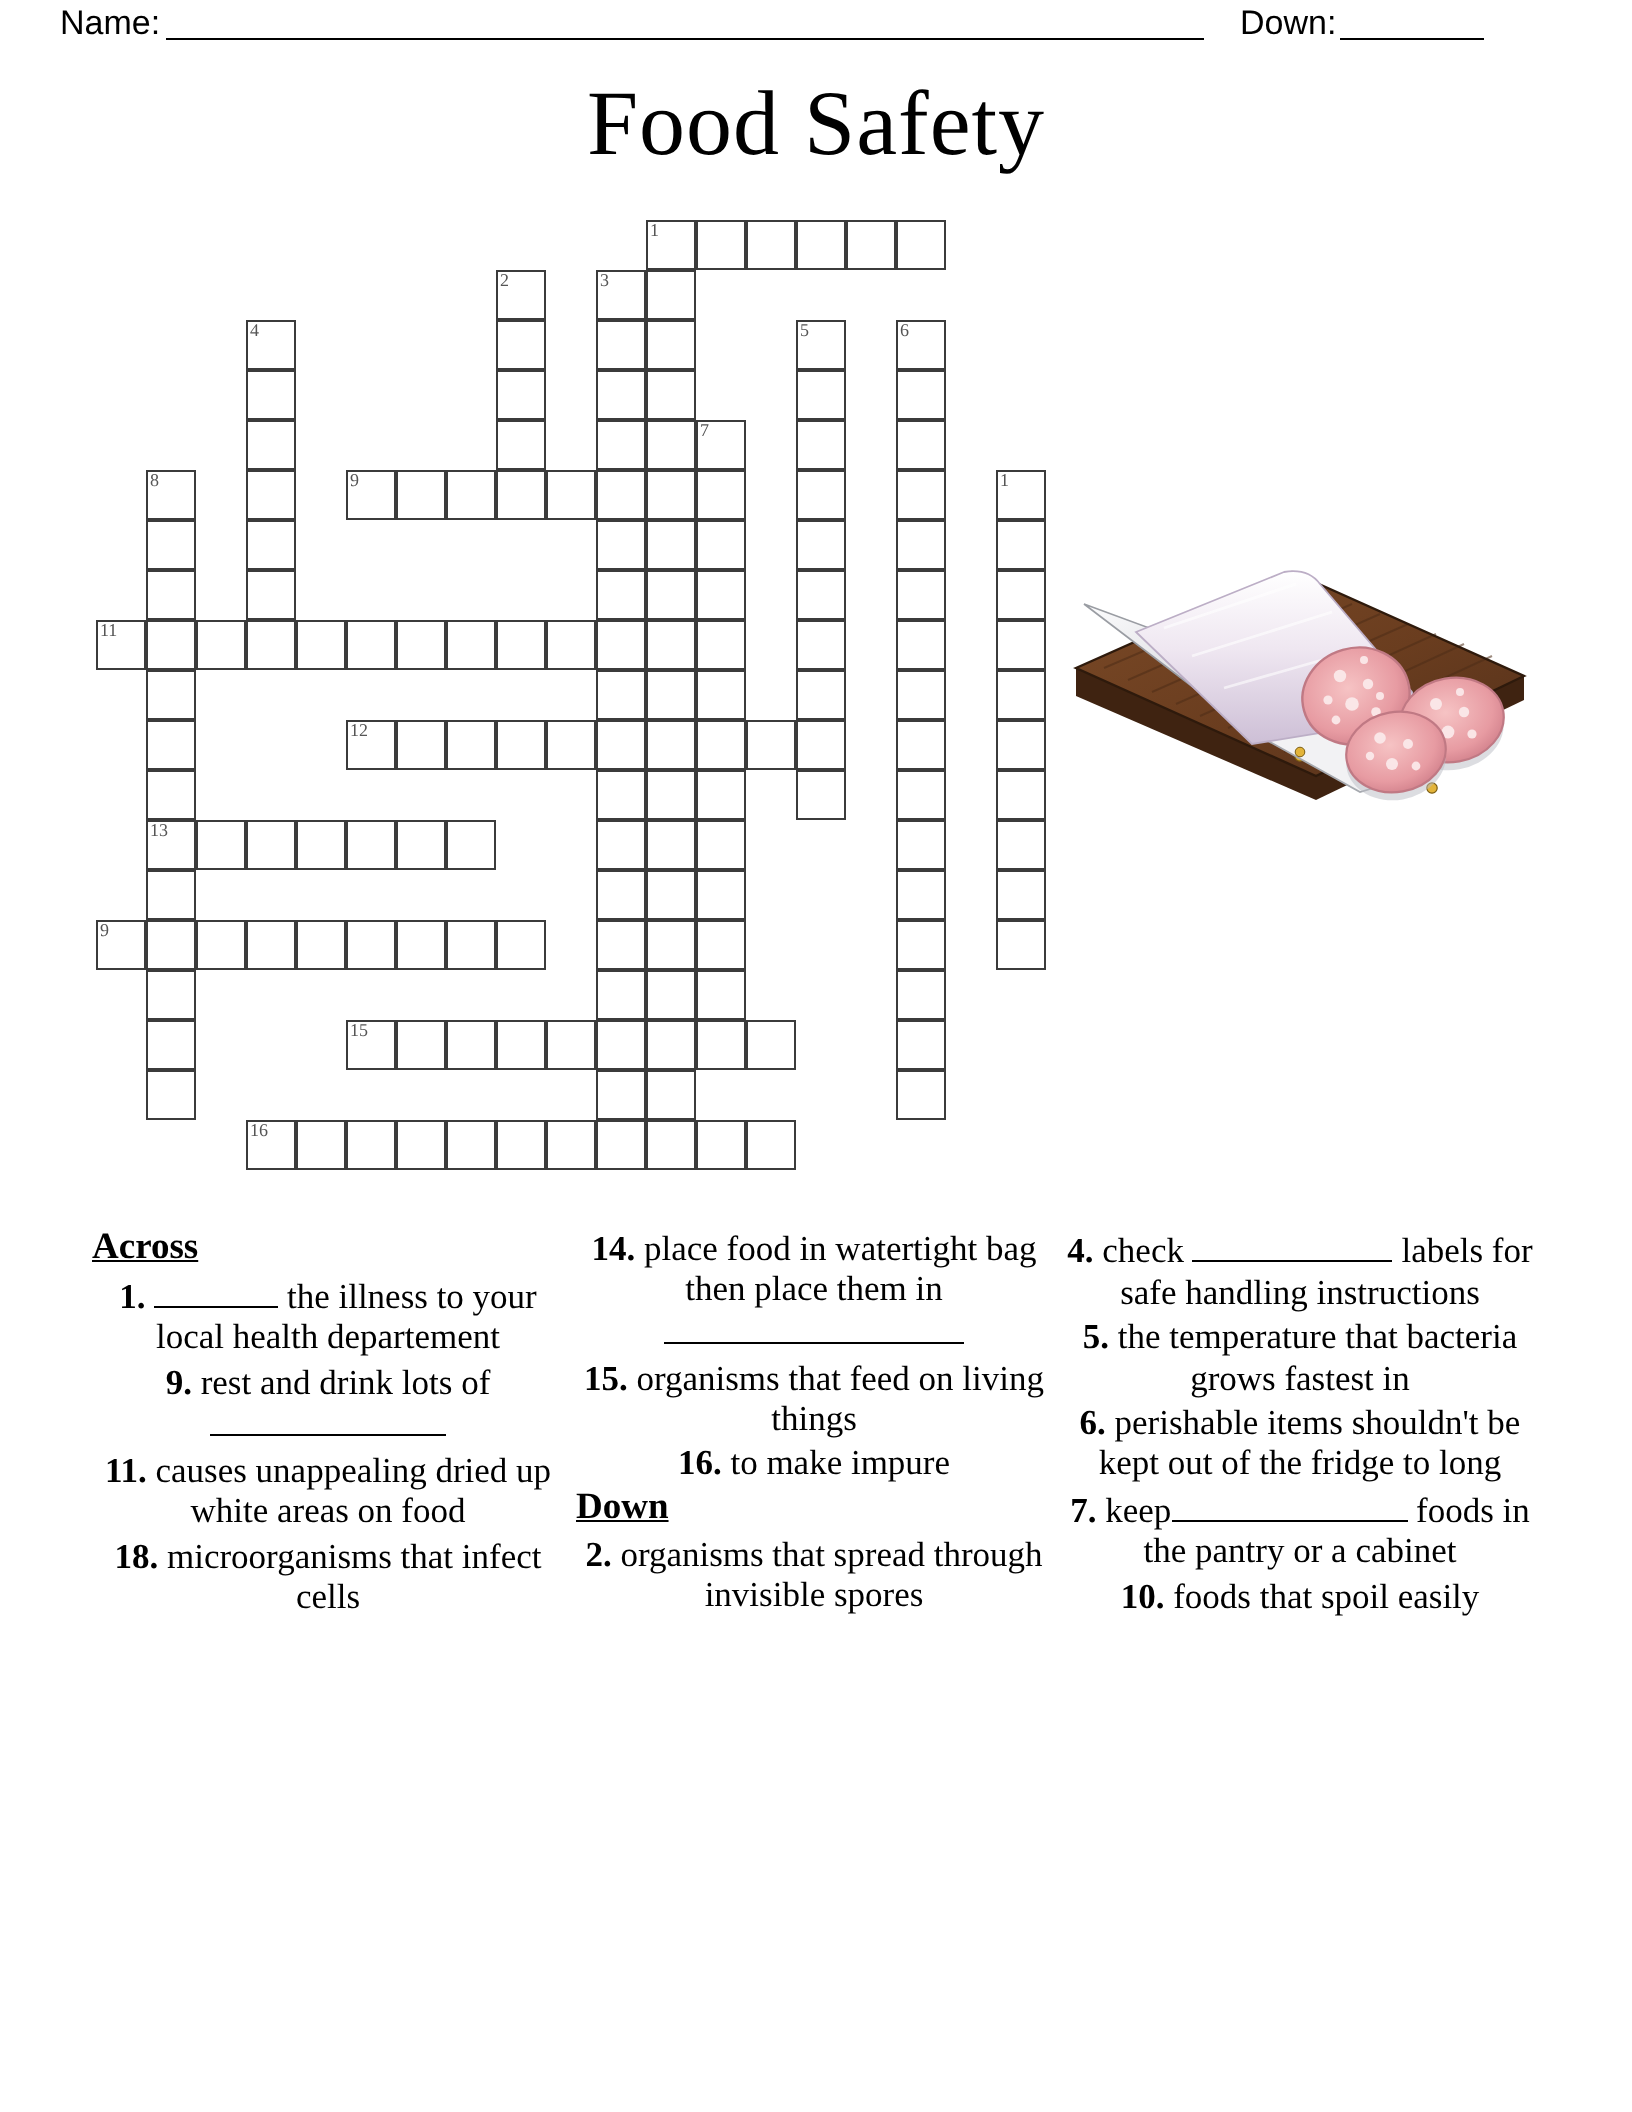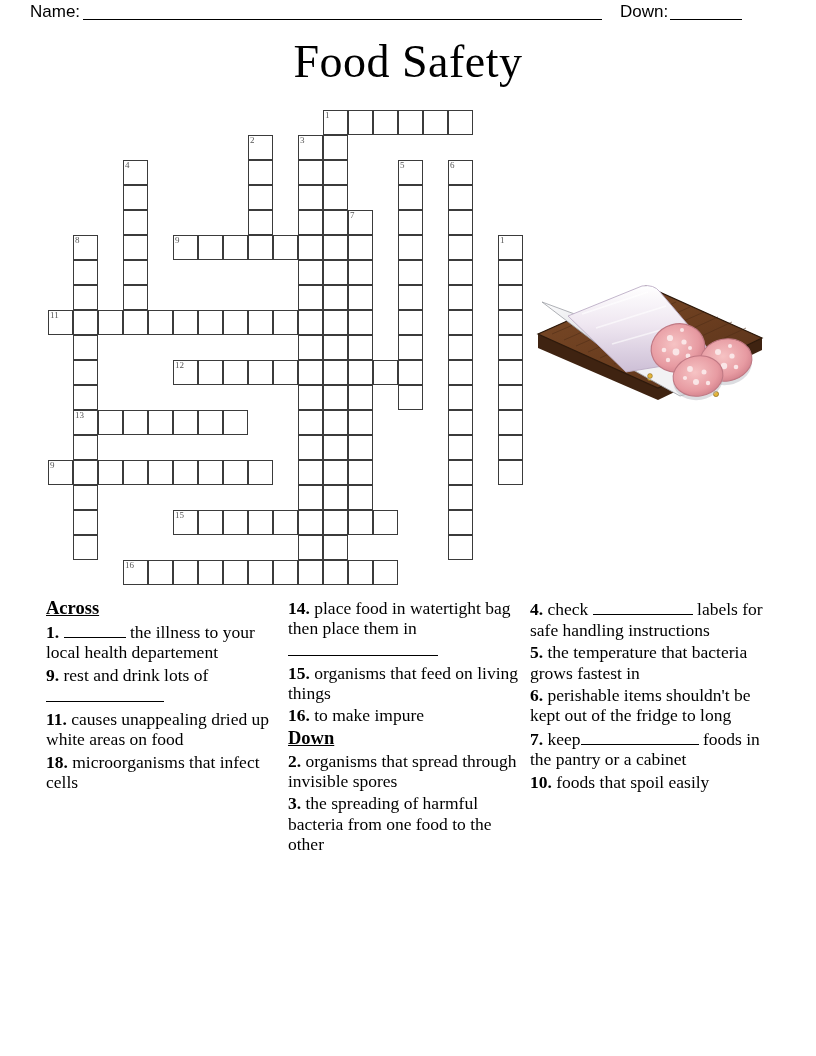--- a/index.html
+++ b/index.html
@@ -64,34 +64,34 @@
   .art{
     position:absolute;left:530px;top:272px;
     width:240px;height:140px;
   }
 
   
   .clues{
     position:absolute;left:0;top:598px;width:816px;height:400px;
   }
   .col{
-    position:absolute;top:0;
+    position:absolute;top:16px;
     font-size:17.5px;
     line-height:1.17;
   }
   .col-1{left:46px;width:236px;}
   .col-2{left:288px;width:238px;}
   .col-3{left:530px;width:240px;}
   .heading{
     font-weight:bold;
     text-decoration:underline;
     font-size:18.5px;
     margin:0 0 1px 0;
   }
-  .clue{margin:0 0 2px 0;}
+  .clue{margin:0 0 2px 0;text-align:center;}
   .clue b{font-weight:bold;}
   .blank{
     display:inline-block;
     border-bottom:1.3px solid #000;
     height:0.92em;
     vertical-align:baseline;
   }
   .b-short{width:62px;}
   .b-med{width:100px;}
   .b-long{width:118px;}
@@ -412,21 +412,20 @@
         <p class="clue"><b>9.</b> rest and drink lots of <span class="blank b-long"></span></p>
         <p class="clue"><b>11.</b> causes unappealing dried up white areas on food</p>
         <p class="clue"><b>18.</b> microorganisms that infect cells</p>
       </div>
     <div class="col col-2" id="clue-col-2">
         <p class="clue"><b>14.</b> place food in watertight bag then place them in<span class="blank b-xlong"></span></p>
         <p class="clue"><b>15.</b> organisms that feed on living things</p>
         <p class="clue"><b>16.</b> to make impure</p>
         <p class="heading">Down</p>
         <p class="clue"><b>2.</b> organisms that spread through invisible spores</p>
-        <p class="clue"><b>3.</b> the spreading of harmful bacteria from one food to the other</p>
       </div>
     <div class="col col-3" id="clue-col-3">
         <p class="clue"><b>4.</b> check <span class="blank b-med"></span> labels for safe handling instructions</p>
         <p class="clue"><b>5.</b> the temperature that bacteria grows fastest in</p>
         <p class="clue"><b>6.</b> perishable items shouldn't be kept out of the fridge to long</p>
         <p class="clue"><b>7.</b> keep<span class="blank b-long"></span> foods in the pantry or a cabinet</p>
         <p class="clue"><b>10.</b> foods that spoil easily</p>
       </div>
   </div>
 

